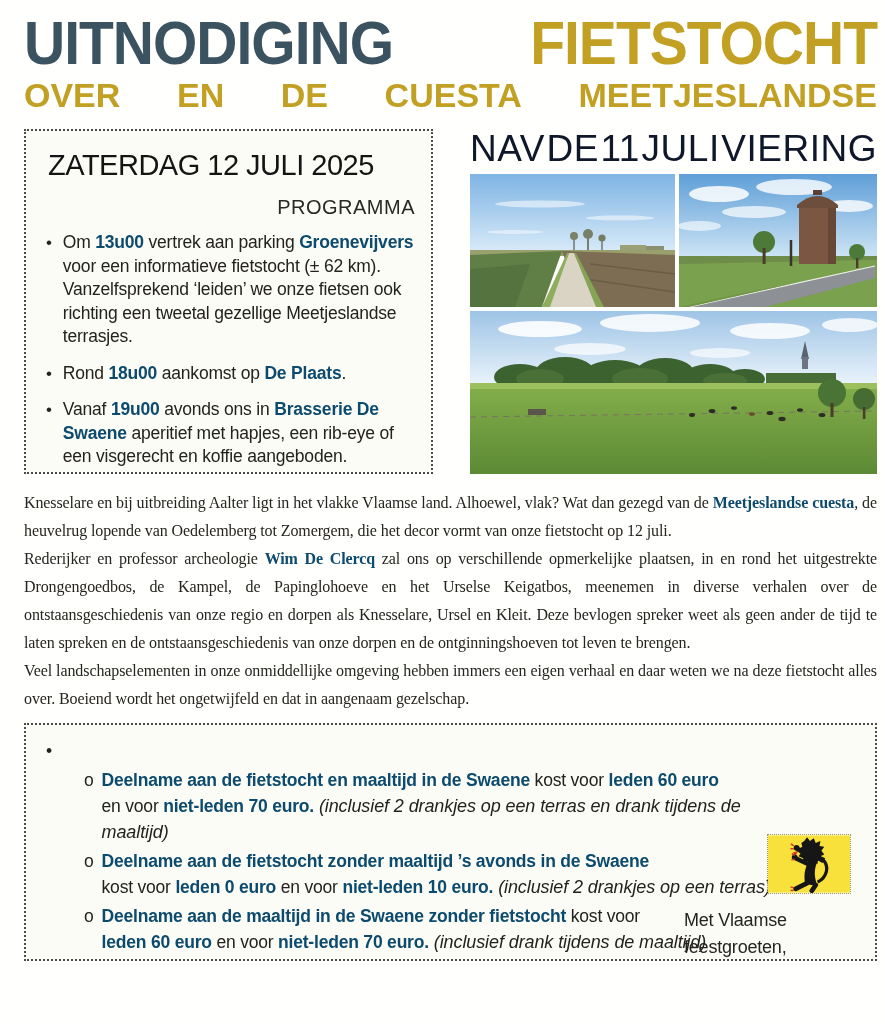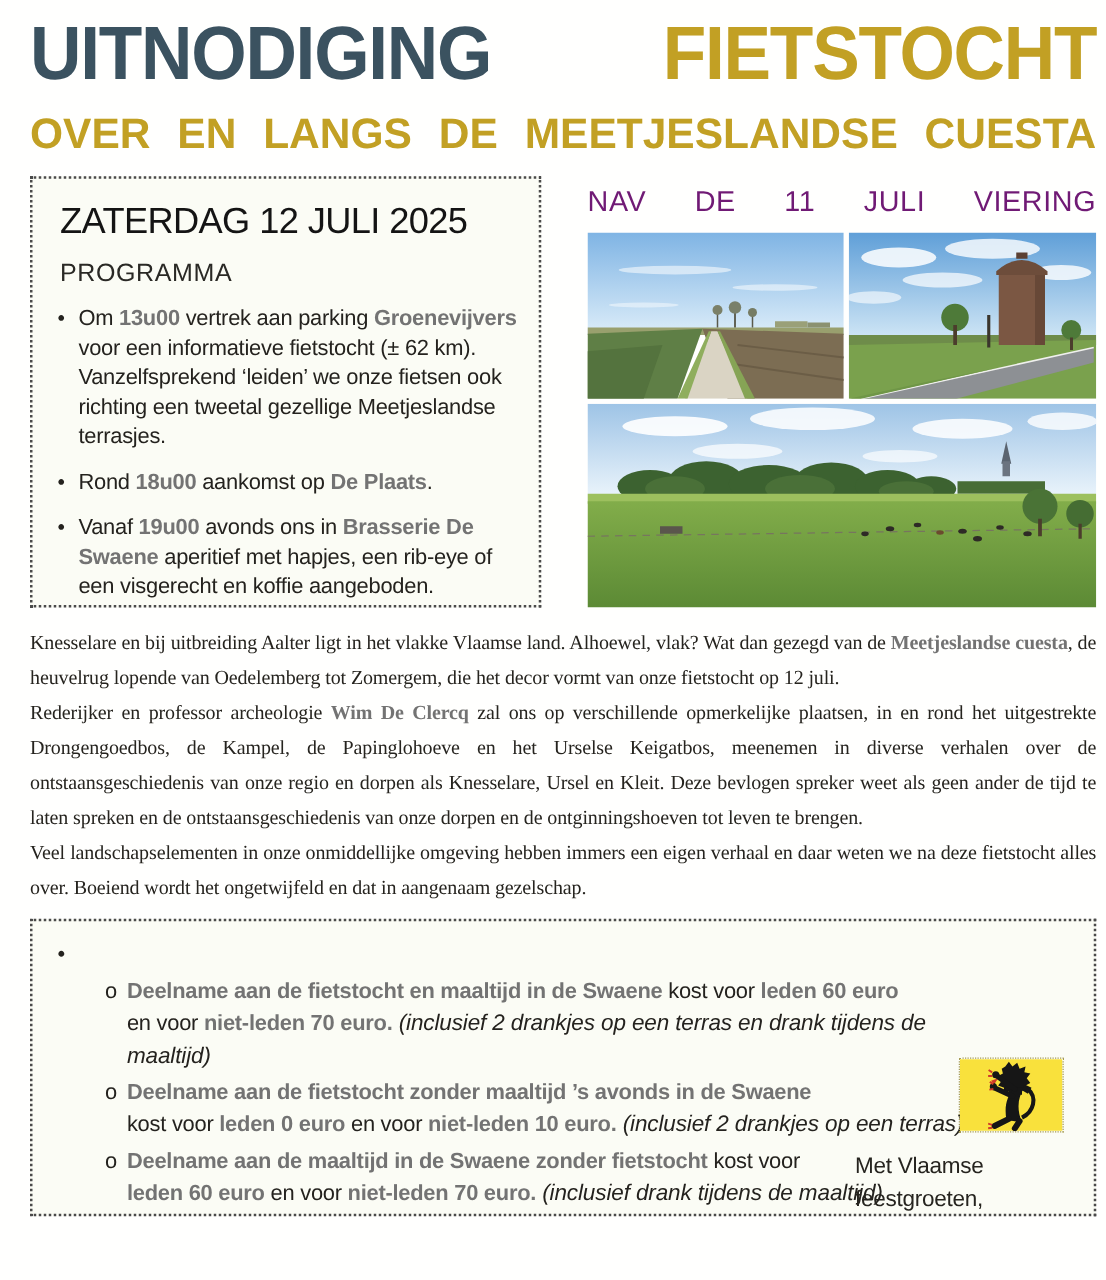--- a/index.html
+++ b/index.html
@@ -13,42 +13,42 @@
   
   .title1 {
     display:flex; justify-content:space-between; align-items:baseline;
     font-weight:bold; font-size:57px; line-height:70px;
     letter-spacing:-1px; transform:scaleY(1.06); transform-origin:top left;
     white-space:nowrap;
   }
   .title1 .navy { color:#3b5260; }
   .title1 .gold { color:#c2a024; }
   .title2 {
-    margin-top:12px; color:#c2a024; font-weight:bold; font-size:34px;
+    color:#c2a024; font-weight:bold; font-size:34px;
     line-height:38px; letter-spacing:0px;
     text-align:justify; text-align-last:justify; white-space:nowrap;
     display:flex; justify-content:space-between;
   }
 
   
   .top-row { display:flex; gap:37px; margin-top:15px; height:345px; }
   .program-box {
     width:425px; height:345px; overflow:hidden;
     border:2px dotted #4a4a4a; background:#fbfcf5;
     padding:12px 16px 10px 20px;
   }
   .program-title { font-size:29px; font-weight:normal; color:#141414; letter-spacing:-0.5px; margin:6px 0 3px 2px; }
-  .program-sub { font-size:20px; color:#2a2925; letter-spacing:0.5px; margin:14px 0 12px 2px; }
+  .program-sub { font-size:20px; color:#2a2925; letter-spacing:0.5px; margin:14px 0 12px 2px;text-align:right; }
   .program-list { list-style:none; }
   .program-list li { display:flex; gap:11px; margin-bottom:13px; font-size:17.5px; line-height:23.5px; letter-spacing:-0.2px; }
   .bullet-dot { flex:0 0 auto; font-size:17px; line-height:23.5px; }
 
   .right-col { width:407px; }
   .nav-title {
-    color:#701a75; font-size:23px; font-weight:400; line-height:40px;
+    color:#0f172a; font-size:37px; font-weight:400; line-height:40px;
     letter-spacing:0.5px; white-space:nowrap;
     display:flex; justify-content:space-between;
   }
   .photo-grid { margin-top:5px; display:grid; grid-template-columns:205px 198px; gap:4px; }
   .photo { display:block; }
   .photo-wide { grid-column:1 / span 2; }
 
   
   .body-text { margin-top:15px; font-size:16px; line-height:28px; text-align:justify; letter-spacing:-0.1px; color:#26241f;font-family:Liberation Serif, serif; }
   .body-text p { margin:0; }
@@ -58,45 +58,44 @@
     margin-top:10px; position:relative;
     border:2px dotted #4a4a4a; background:#fbfcf5;
     height:238px; overflow:hidden;
     padding:13px 20px 8px 20px;
     font-size:17.5px; line-height:26px; letter-spacing:-0.2px;
   }
   .pay-item { display:flex; gap:11px; margin-bottom:3px; max-width:760px; }
   .pay-sub  { display:flex; gap:8px;  margin:0 0 3px 38px; max-width:700px; }
   .pay-marker { flex:0 0 auto; }
   .ital { font-style:italic; font-size:18px; letter-spacing:-0.1px; }
-  b { font-weight:bold; color:#737373; }
+  b { font-weight:bold; color:#0c4a6e; }
 
   .flag {
     position:absolute; right:25px; top:110px; width:82px; height:58px;
     outline:1px dotted #a59a55;
   }
   .signature { position:absolute; left:658px; top:182px; font-size:18px; line-height:27px; color:#26241f; }
 </style>
 </head>
 <body>
 
 <div class="page">
 
   <header>
     <h1 class="title1">
       <span class="navy">UITNODIGING</span>
       <span class="gold">FIETSTOCHT</span>
     </h1>
     <h2 class="title2">
       <span>OVER</span>
       <span>EN</span>
-      <span>LANGS</span>
       <span>DE</span>
+      <span>CUESTA</span>
       <span>MEETJESLANDSE</span>
-      <span>CUESTA</span>
     </h2>
   </header>
 
   <div class="top-row">
 
     <aside class="program-box">
       <h3 class="program-title">ZATERDAG 12 JULI 2025</h3>
       <div class="program-sub">PROGRAMMA</div>
       <ul class="program-list">
         <li>

